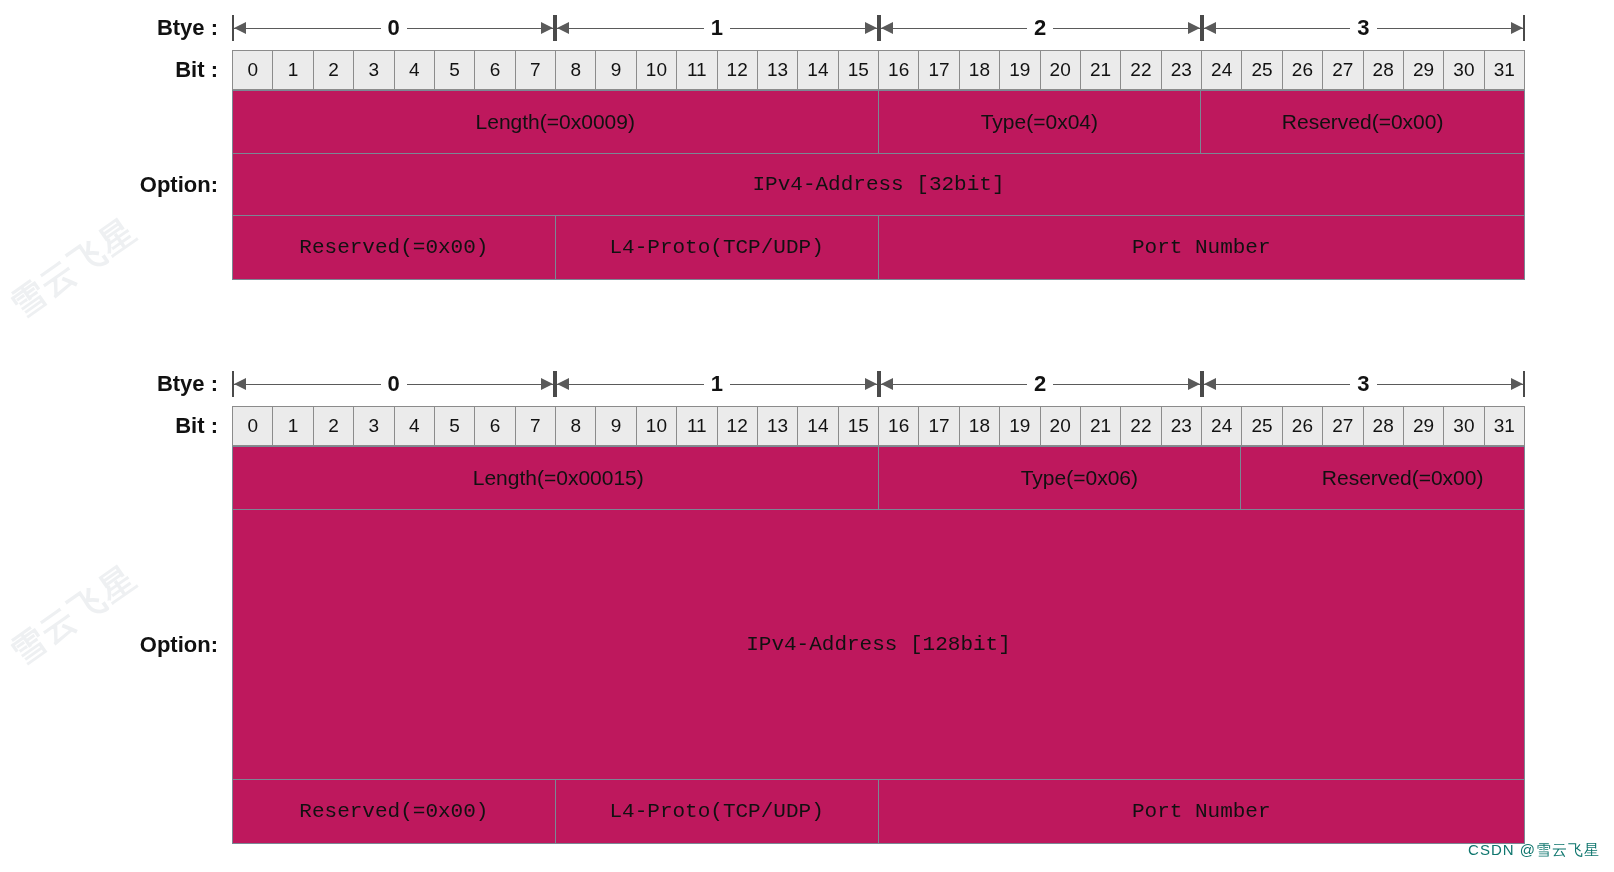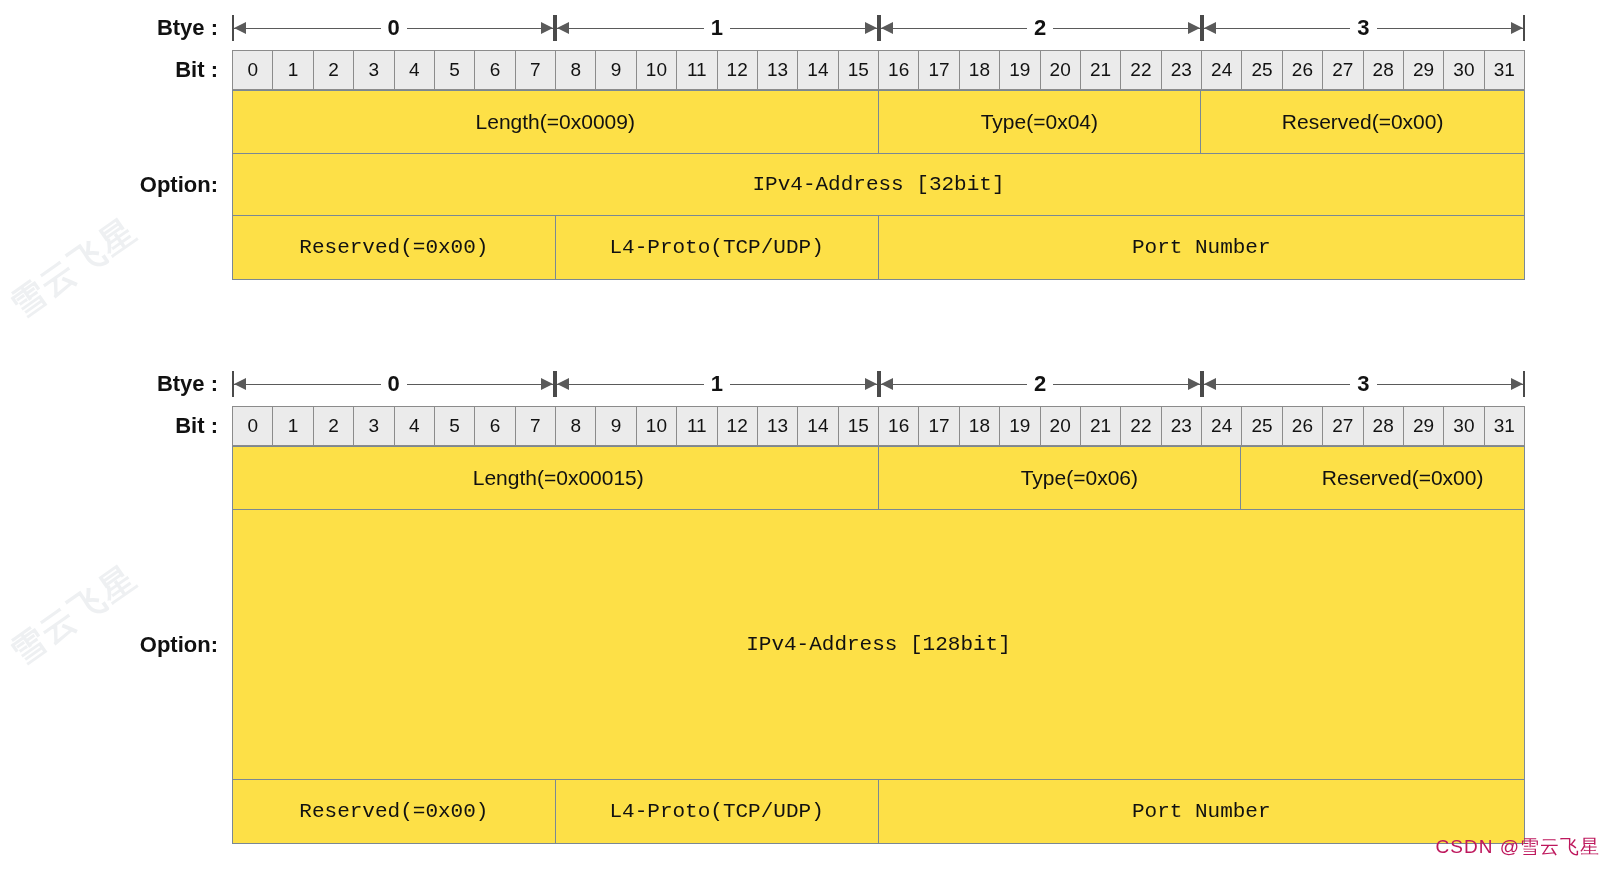--- a/index.html
+++ b/index.html
@@ -30,22 +30,22 @@
     pointer-events: none;
   }
   .wm-a { left: 2px;  top: 245px; }
   .wm-b { left: 2px;  top: 592px; }
 
   
   .footer-wm {
     position: absolute;
     right: 14px;
     bottom: 12px;
-    font-size: 19px;
-    color: #be185d;
+    font-size: 15px;
+    color: #0f766e;
     letter-spacing: 1px;
     white-space: nowrap;
   }
 
   
   .block {
     position: absolute;
     left: 0;
     width: 1614px;
   }
@@ -158,21 +158,21 @@
   .bit-cell:last-child { border-right: none; }
 
   
   .fields {
     display: flex;
     border-left: 1px solid #7a8894;
     border-right: 1px solid #7a8894;
     border-bottom: 1px solid #7a8894;
     border-top: 1px solid #7a8894;
     box-sizing: border-box;
-    background: #fde047;
+    background: #be185d;
   }
   .fields + .fields { border-top: none; font-family: Liberation Mono, monospace; }
   .field {
     border-right: 1px solid #7a8894;
     display: flex;
     align-items: center;
     justify-content: center;
     box-sizing: border-box;
     font-size: 21px;
     color: #111111;

